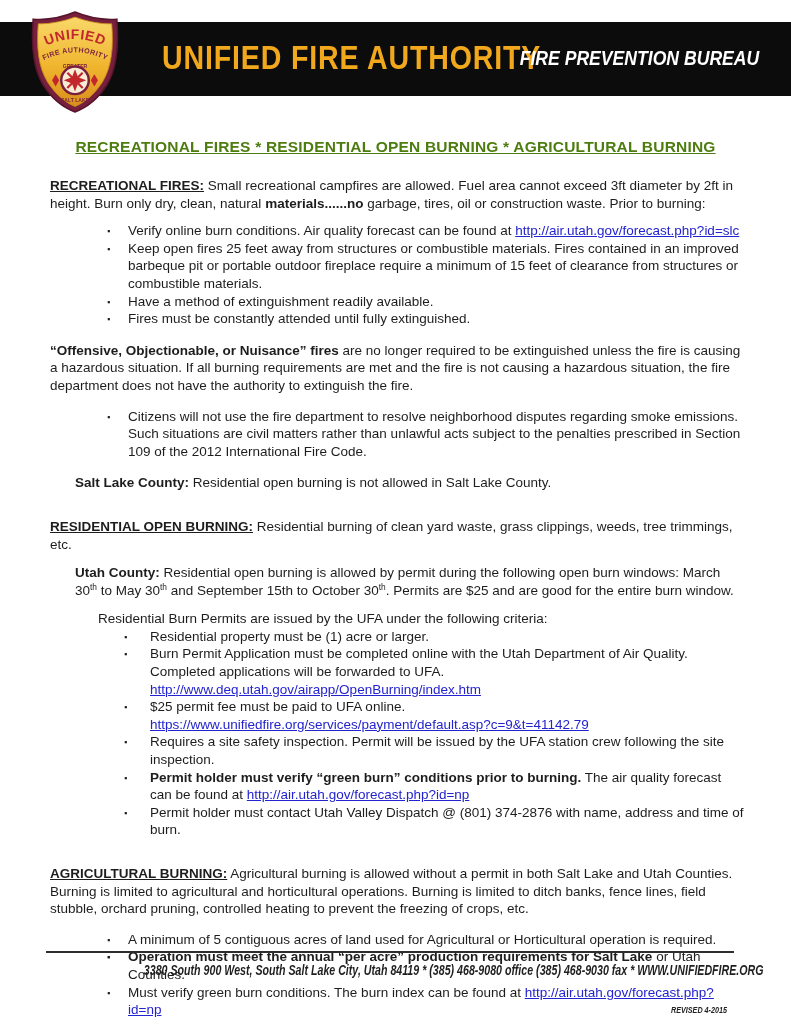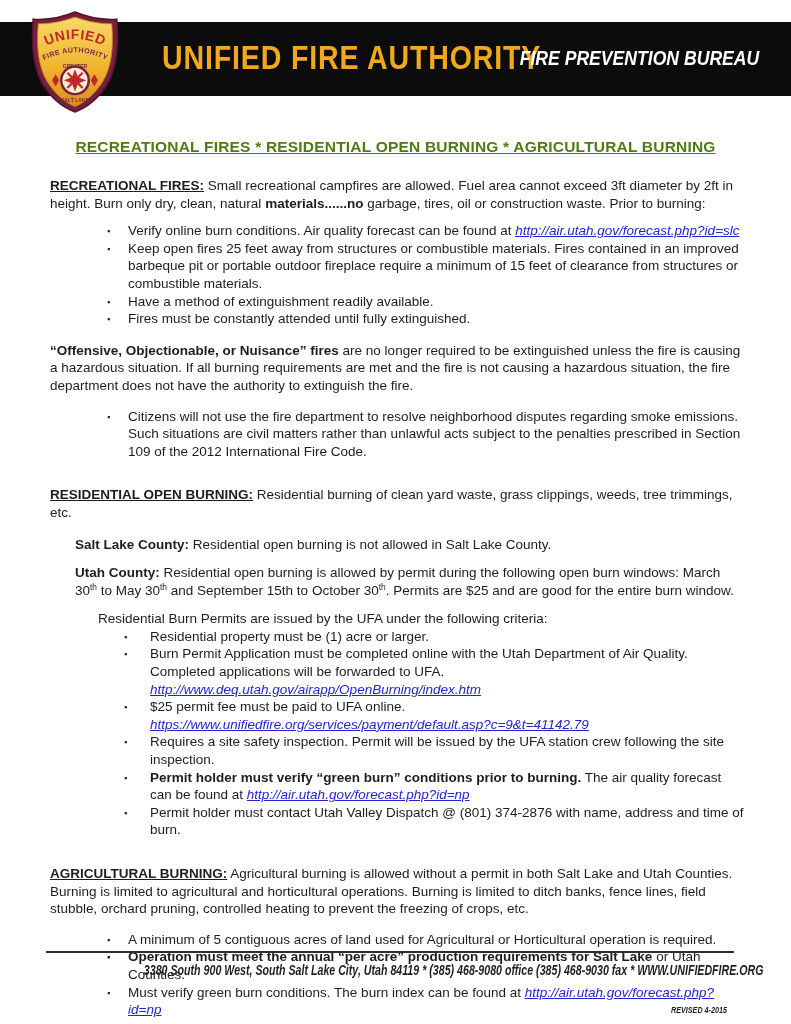--- a/index.html
+++ b/index.html
@@ -58,21 +58,21 @@
     color: #1d1d1d;
   }
   .para { margin-top: 14px; }
   .mt-lg { margin-top: 21px; }
   .mt-xl { margin-top: 26px; }
   .mt-sm { margin-top: 11px; }
   .ind1 { margin-left: 25px; }
   .ind2 { margin-left: 48px; }
   .b  { font-weight: bold; text-align: right; }
   .bu { font-weight: bold; text-decoration: underline; }
-  a.lnk { color: #2323cf; font-style: italic; text-decoration: underline; }
+  a.lnk { color: #2323cf; text-decoration: underline; }
   sup { font-size: 0.62em; vertical-align: super; line-height: 0; }
   ul.bullets { list-style: none; margin-top: 10px; }
   ul.bullets li { position: relative; margin: 0; }
   ul.lvl1 li { padding-left: 78px; }
   ul.lvl1 .mk { position: absolute; left: 57px; top: 1px; font-size: 9px; }
   ul.lvl2 { margin-top: 0; }
   ul.lvl2 li { padding-left: 100px; }
   ul.lvl2 .mk { position: absolute; left: 74px; top: 1px; font-size: 9px; }
   
   .footer {
@@ -146,22 +146,22 @@
       <li><span class="mk">▪</span><span><span>Keep open fires 25 feet away from structures or combustible materials.  Fires contained in an improved barbeque pit or portable outdoor fireplace require a minimum of 15 feet of clearance from structures or combustible materials.</span></span></li>
       <li><span class="mk">▪</span><span><span>Have a method of extinguishment readily available.</span></span></li>
       <li><span class="mk">▪</span><span><span>Fires must be constantly attended until fully extinguished.</span></span></li>
     </ul>
 
     <p class="para"><span class="b">“Offensive, Objectionable, or Nuisance” fires </span><span>are no longer required to be extinguished unless the fire is causing a hazardous situation.  If all burning requirements are met and the fire is not causing a hazardous situation, the fire department does not have the authority to extinguish the fire.</span></p>
     <ul class="bullets lvl1" style="margin-top:13px">
       <li><span class="mk">▪</span><span><span>Citizens will not use the fire department to resolve neighborhood disputes regarding smoke emissions.  Such situations are civil matters rather than unlawful acts subject to the penalties prescribed in Section 109 of the 2012 International Fire Code.</span></span></li>
     </ul>
 
+    <p class="para ind1"><span class="b">Salt Lake County:</span><span> Residential open burning is not allowed in Salt Lake County.</span></p>
     <p class="para mt-xl"><span class="bu">RESIDENTIAL OPEN BURNING:</span><span> Residential burning of clean yard waste, grass clippings, weeds, tree trimmings, etc.</span></p>
-    <p class="para ind1"><span class="b">Salt Lake County:</span><span> Residential open burning is not allowed in Salt Lake County.</span></p>
     <p class="para ind1 mt-sm"><span class="b">Utah County:</span><span>  Residential open burning is allowed by permit during the following open burn windows: March 30</span><sup>th</sup><span> to May 30</span><sup>th</sup><span> and September 15th to October 30</span><sup>th</sup><span>.  Permits are $25 and are good for the entire burn window.</span></p>
     <p class="para ind2 mt-sm"><span>Residential Burn Permits are issued by the UFA under the following criteria:</span></p>
     <ul class="bullets lvl2">
       <li><span class="mk">▪</span><span><span>Residential property must be (1) acre or larger.</span></span></li>
       <li><span class="mk">▪</span><span><span>Burn Permit Application must be completed online with the Utah Department of Air Quality. Completed applications will be forwarded to UFA. </span><a href="#" class="lnk">http://www.deq.utah.gov/airapp/OpenBurning/index.htm</a></span></li>
       <li><span class="mk">▪</span><span><span>$25 permit fee must be paid to UFA online.</span><br><a href="#" class="lnk">https://www.unifiedfire.org/services/payment/default.asp?c=9&amp;t=41142.79</a></span></li>
       <li><span class="mk">▪</span><span><span>Requires a site safety inspection.  Permit will be issued by the UFA station crew following the site inspection.</span></span></li>
       <li><span class="mk">▪</span><span><span class="b">Permit holder must verify “green burn” conditions prior to burning.</span><span>  The air quality forecast can be found at </span><a href="#" class="lnk">http://air.utah.gov/forecast.php?id=np</a></span></li>
       <li><span class="mk">▪</span><span><span>Permit holder must contact Utah Valley Dispatch @ (801) 374-2876 with name, address and time of burn.</span></span></li>
     </ul>

